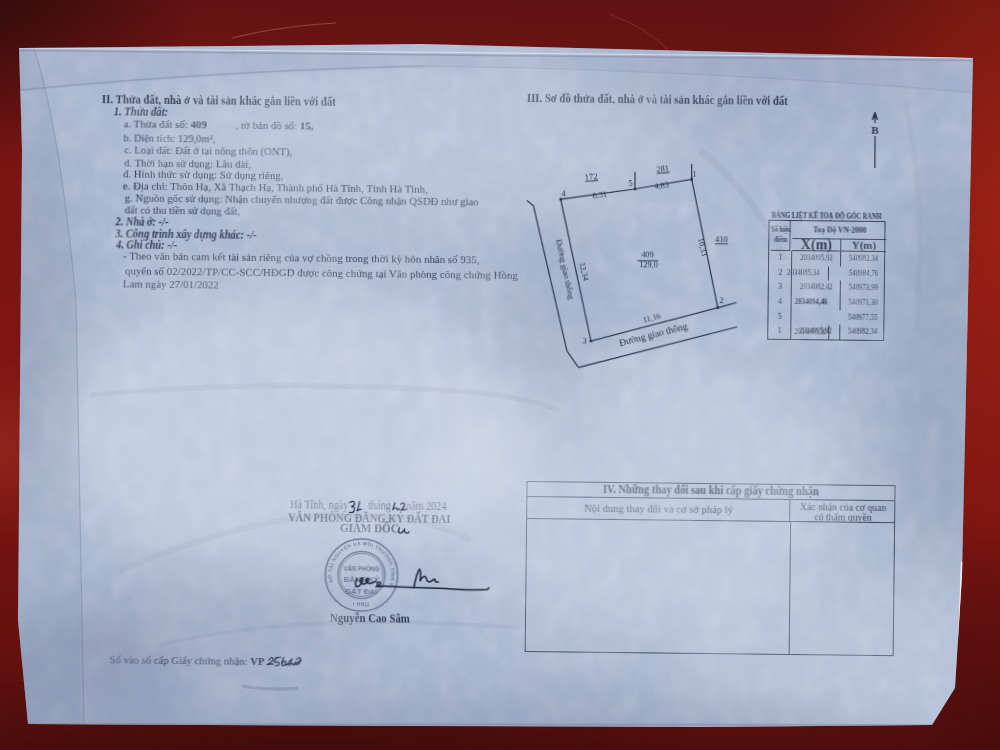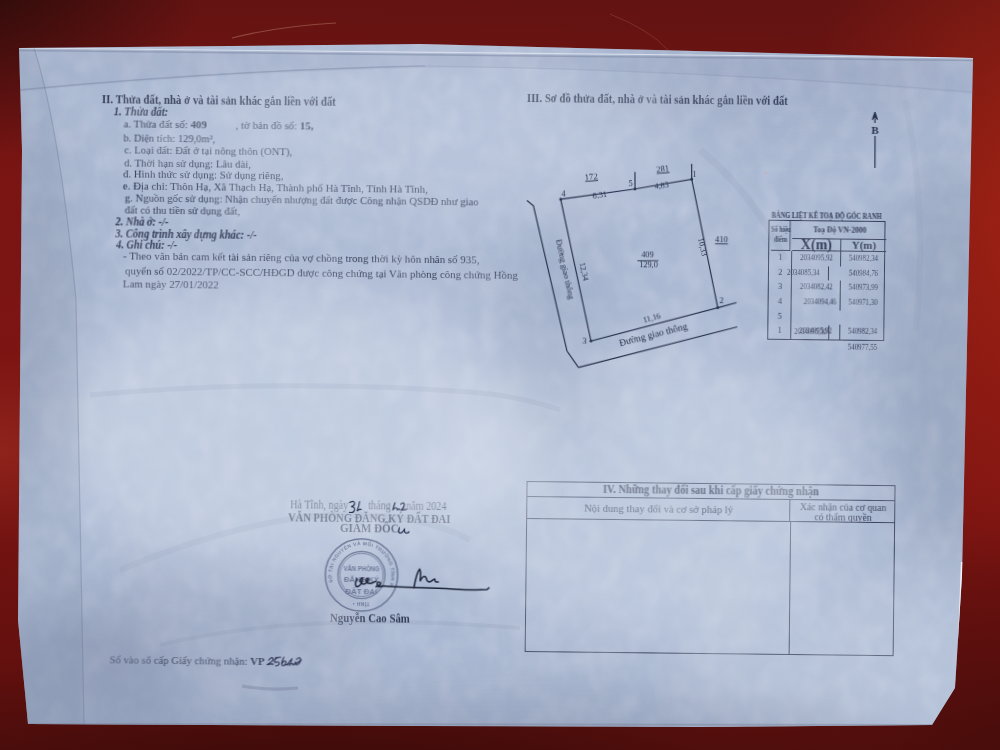--- a/index.html
+++ b/index.html
@@ -142,25 +142,25 @@
 <div style="position:absolute;left:0;top:29.6px;width:23.4px;height:14.7px;border-right:1.1px solid #2c3550;text-align:center;line-height:14.7px;">1</div>
 <div style="position:absolute;left:23.4px;top:29.6px;width:48.6px;height:14.7px;border-right:1.1px solid #2c3550;text-align:center;line-height:14.7px;"><span style="display:inline-block;transform:scaleX(.84);">2034095,92</span></div>
 <div style="position:absolute;left:72px;top:29.6px;width:45.4px;height:14.7px;text-align:center;line-height:14.7px;"><span style="display:inline-block;transform:scaleX(.84);">540982,34</span></div>
 <div style="position:absolute;left:0;top:44.3px;width:23.4px;height:14.7px;border-right:1.1px solid #2c3550;text-align:center;line-height:14.7px;">2</div>
 <div style="position:absolute;left:11px;top:44.3px;width:48.6px;height:14.7px;border-right:1.1px solid #2c3550;text-align:center;line-height:14.7px;"><span style="display:inline-block;transform:scaleX(.84);">2034085,34</span></div>
 <div style="position:absolute;left:72px;top:44.3px;width:45.4px;height:14.7px;text-align:center;line-height:14.7px;font-style:italic;"><span style="display:inline-block;transform:scaleX(.84);">540984,76</span></div>
 <div style="position:absolute;left:0;top:59.0px;width:23.4px;height:14.7px;border-right:1.1px solid #2c3550;text-align:center;line-height:14.7px;">3</div>
 <div style="position:absolute;left:23.4px;top:59.0px;width:48.6px;height:14.7px;border-right:1.1px solid #2c3550;text-align:center;line-height:14.7px;"><span style="display:inline-block;transform:scaleX(.84);">2034082,42</span></div>
 <div style="position:absolute;left:72px;top:59.0px;width:45.4px;height:14.7px;text-align:center;line-height:14.7px;"><span style="display:inline-block;transform:scaleX(.84);">540973,99</span></div>
 <div style="position:absolute;left:0;top:73.7px;width:23.4px;height:14.7px;border-right:1.1px solid #2c3550;text-align:center;line-height:14.7px;">4</div>
-<div style="position:absolute;left:23.4px;top:73.7px;width:48.6px;height:14.7px;border-right:1.1px solid #2c3550;text-align:right;line-height:14.7px;"><span style="display:inline-block;transform:scaleX(.84);">2034094,46</span></div>
+<div style="position:absolute;left:23.4px;top:73.7px;width:48.6px;height:14.7px;border-right:1.1px solid #2c3550;text-align:left;line-height:14.7px;font-weight:bold;"><span style="display:inline-block;transform:scaleX(.84);">2034094,46</span></div>
 <div style="position:absolute;left:72px;top:73.7px;width:45.4px;height:14.7px;text-align:center;line-height:14.7px;"><span style="display:inline-block;transform:scaleX(.84);">540971,30</span></div>
 <div style="position:absolute;left:0;top:88.4px;width:23.4px;height:14.7px;border-right:1.1px solid #2c3550;text-align:center;line-height:14.7px;">5</div>
 <div style="position:absolute;left:23.4px;top:104px;width:38px;height:14.7px;border-right:1.1px solid #2c3550;text-align:center;line-height:14.7px;"><span style="display:inline-block;transform:scaleX(.84);">2034095,30</span></div>
-<div style="position:absolute;left:72px;top:88.4px;width:45.4px;height:14.7px;text-align:center;line-height:14.7px;margin-top:30px;"><span style="display:inline-block;transform:scaleX(.84);">540977,55</span></div>
+<div style="position:absolute;left:72px;top:88.4px;width:45.4px;height:14.7px;text-align:center;line-height:14.7px;"><span style="display:inline-block;transform:scaleX(.84);">540977,55</span></div>
 <div style="position:absolute;left:0;top:103.1px;width:23.4px;height:14.7px;border-right:1.1px solid #2c3550;text-align:center;line-height:14.7px;">1</div>
 <div style="position:absolute;left:23.4px;top:103.1px;width:48.6px;height:14.7px;border-right:1.1px solid #2c3550;text-align:center;line-height:14.7px;"><span style="display:inline-block;transform:scaleX(.84);">2034095,92</span></div>
 <div style="position:absolute;left:72px;top:103.1px;width:45.4px;height:14.7px;text-align:center;line-height:14.7px;"><span style="display:inline-block;transform:scaleX(.84);">540982,34</span></div>
 </div>
 
 <div style="position:absolute;left:532.4px;top:475.0px;width:368.8px;height:171px;border:1.1px solid #2c3550;">
 
 <div style="position:absolute;left:0;top:0;width:100%;height:15px;border-bottom:1.1px solid #2c3550;text-align:center;font-weight:bold;font-size:11.8px;line-height:13.5px;"><span id="V0" style="display:inline-block;transform:scaleX(0.889);">IV. Những thay đổi sau khi cấp giấy chứng nhận</span></div>
 
 <div style="position:absolute;left:0;top:15px;width:263px;height:22px;border-bottom:1.1px solid #2c3550;border-right:1.1px solid #2c3550;text-align:center;font-size:11.3px;line-height:21px;"><span id="V1" style="display:inline-block;transform:scaleX(0.938);">Nội dung thay đổi và cơ sở pháp lý</span></div>

